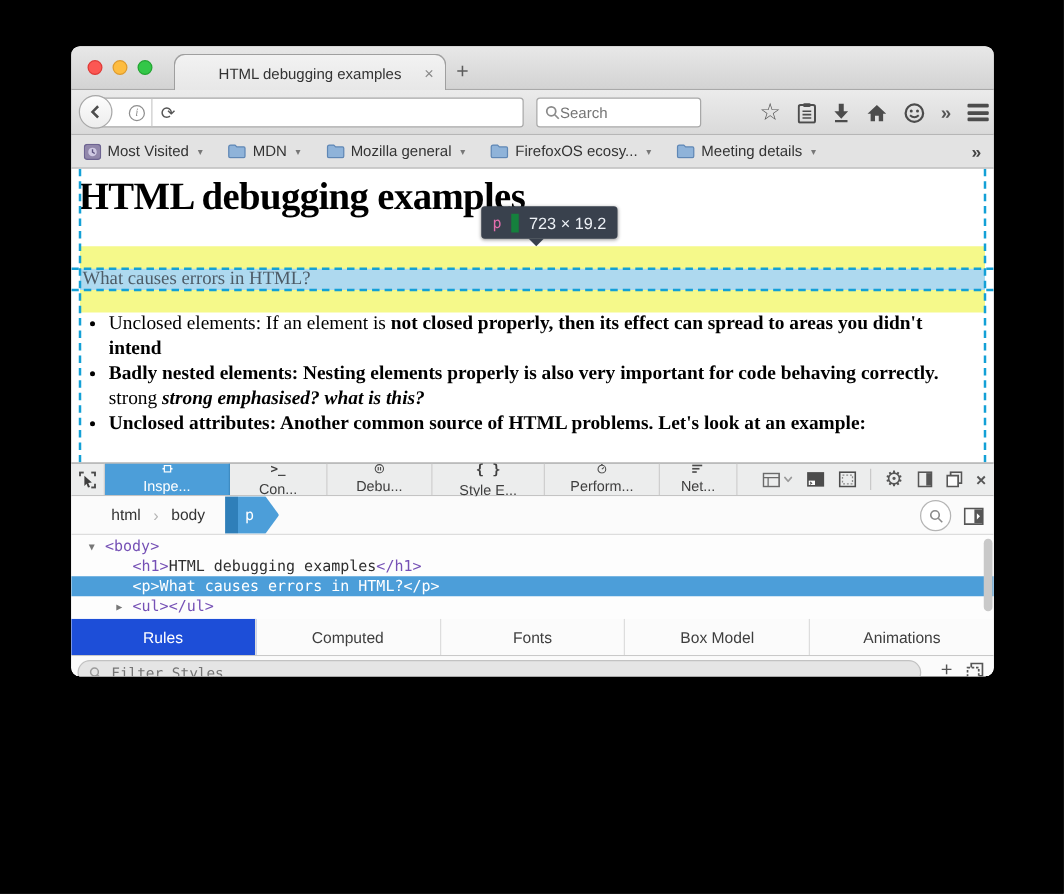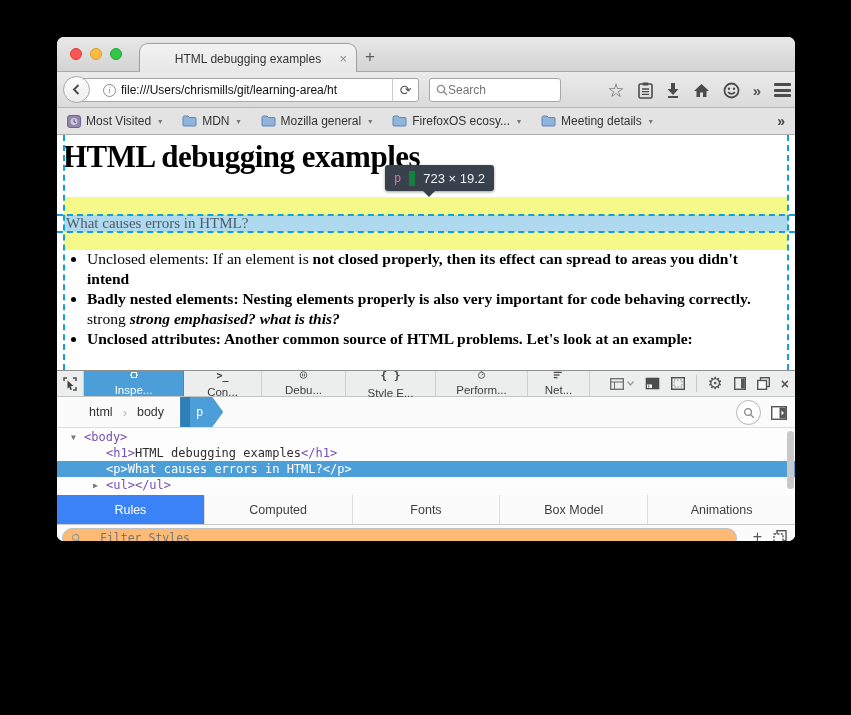--- a/index.html
+++ b/index.html
@@ -112,26 +112,26 @@
   .twisty{ position:absolute; font-size:8px; color:#777;}
   .tag{ color:#7550b5; }
   .mline.sel{ background:#4c9ed9; }
   .mline.sel .tag,.mline.sel span{ color:#fff; }
   .mscroll{ position:absolute; right:1px; top:3px; width:7px; height:58px; background:#c9c9c9; border-radius:4px;}
 
   .sidetabs{ display:flex; height:30px; background:#fbfbfb; border-bottom:1px solid #c9c9c9; }
   .sidetab{ flex:1; display:flex; align-items:center; justify-content:center; font-size:12.5px; color:#3e3e3e;
             border-right:1px solid #ddd;}
   .sidetab:last-child{ border-right:none;}
-  .sidetab.active{ background:#3b82f6; color:#fff;}
+  .sidetab.active{ background:#1d4ed8; color:#fff;}
 
   .filterrow{ position:relative; height:27px; background:#fbfbfb; border-bottom:1px solid #e7e7e7;
               display:flex; align-items:center; padding:0 58px 0 5px;}
-  .filterpill{ flex:1; height:20px; border:1px solid #c2c2c2; border-radius:11px; background:#fdba74;
-               display:flex; align-items:center; padding:0 8px; gap:18px;}
+  .filterpill{ flex:1; height:20px; border:1px solid #c2c2c2; border-radius:11px; background:#e5e5e5;
+               display:flex; align-items:center; padding:0 8px; gap:7px;}
   .filterpill input{ border:none; outline:none; flex:1; font-family:"DejaVu Sans Mono",monospace;
                      font-size:11.5px; color:#333; background:transparent;}
   .plusbtn{ position:absolute; right:33px; top:3px; font-size:16px; color:#555;}
   .copybtn{ position:absolute; right:8px; top:5px;}
 
   .rules{ padding:4px 8px; font-family:"DejaVu Sans Mono",monospace; font-size:12px; line-height:15px;
           background:#fff; position:relative;}
   .sel-blue{ color:#1076bb; }
   .origin{ position:absolute; right:8px; top:4px; color:#0088cc; }
 
@@ -156,21 +156,20 @@
   </div>
 
   <div class="navbar">
     <div class="backbtn">
       <svg width="11" height="11" viewBox="0 0 11 11">
         <path d="M7.5 1 L3 5.5 L7.5 10" stroke="#4c4c4c" stroke-width="2" fill="none"></path>
         </svg>
     </div>
     <div class="urlbar">
       <span class="info">i</span>
-      <input readonly="" value="file:///Users/chrismills/git/learning-area/ht" style="">
       <div class="reload">⟳</div>
     </div>
     <div class="searchbar">
       <svg width="12" height="12" viewBox="0 0 12 12">
         <circle cx="5" cy="5" r="3.6" fill="none" stroke="#8a8a8a" stroke-width="1.4"></circle>
         <path d="M7.8 7.8 L11 11" stroke="#8a8a8a" stroke-width="1.4"></path>
         </svg>
       <input placeholder="Search" style="">
     </div>
     <div class="navicons">

